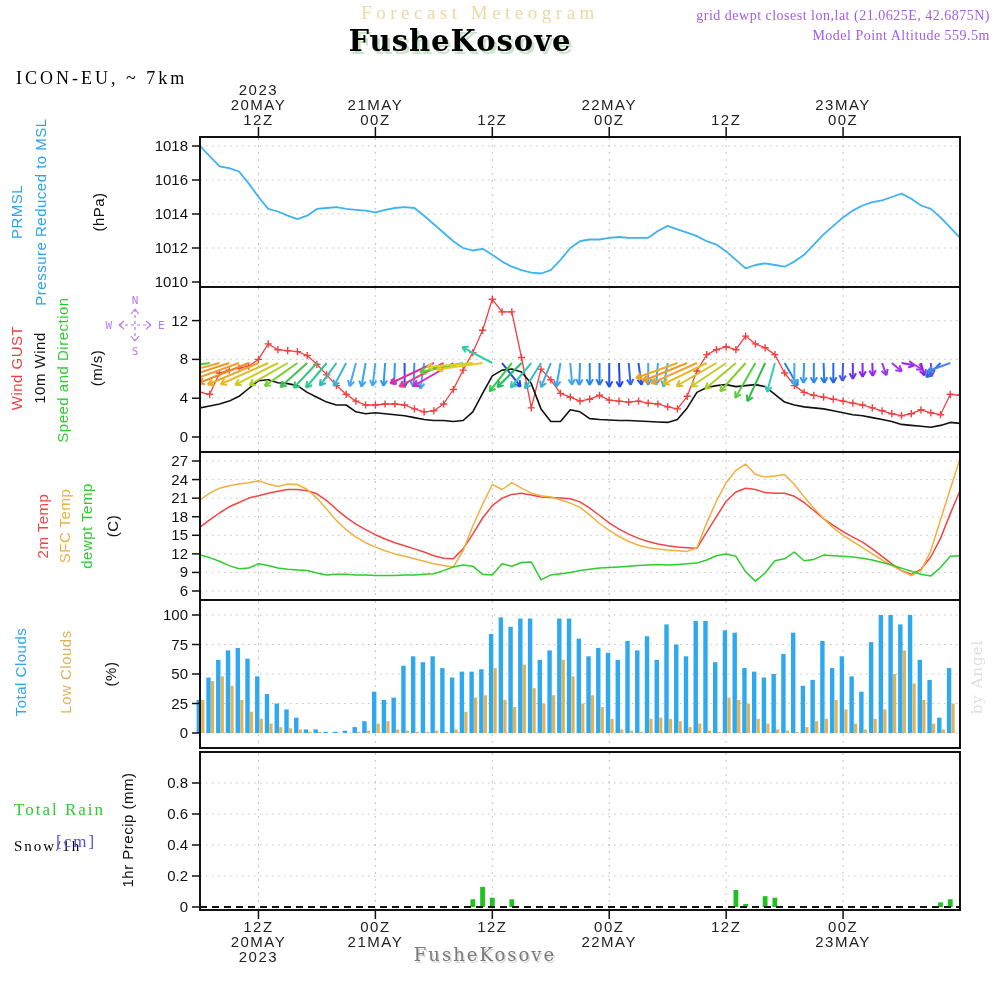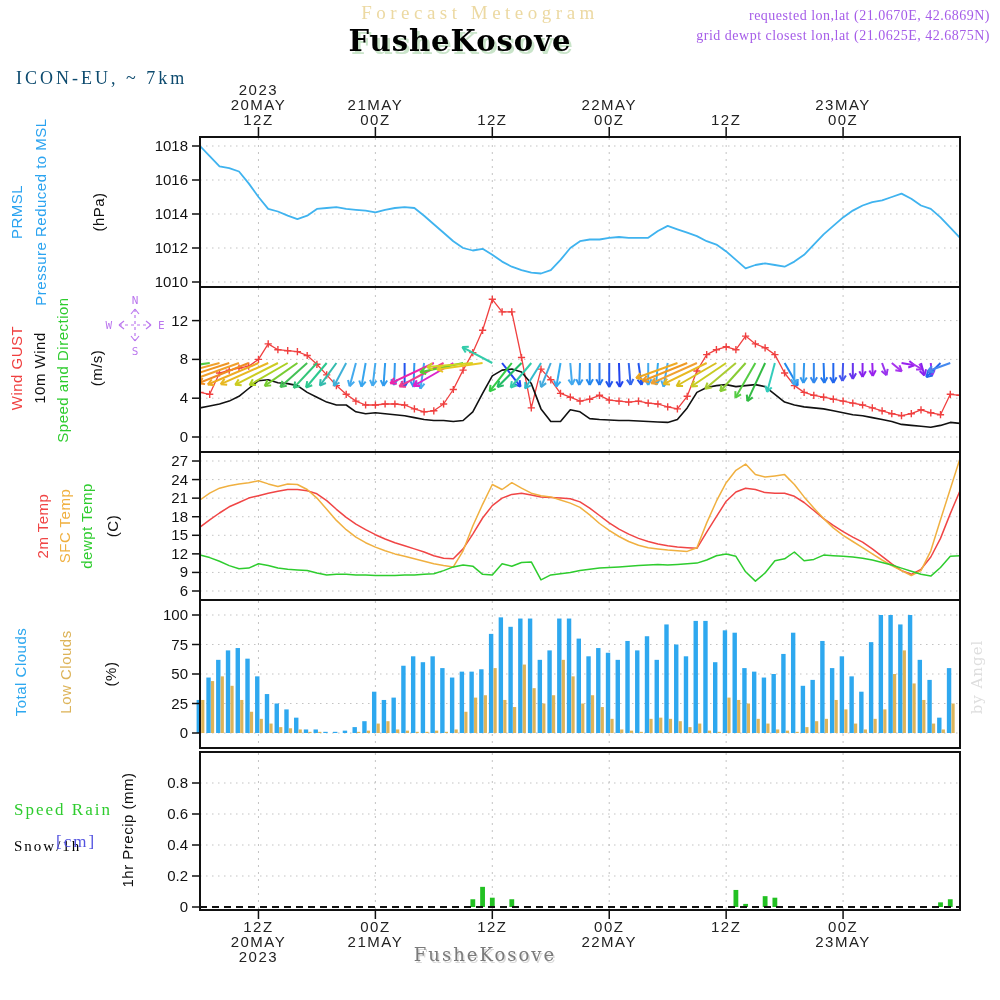--- a/index.html
+++ b/index.html
@@ -10,21 +10,21 @@
   .vtext{position:absolute;white-space:nowrap;transform:translate(-50%,-50%) rotate(-90deg);
          font-size:15px;letter-spacing:0.5px;}
   .htext{position:absolute;white-space:nowrap;}
   .meta{position:absolute;right:10px;top:6px;text-align:right;line-height:19.5px;
         font-size:14px;letter-spacing:0.5px;color:#a55ce8;}
   .title{position:absolute;left:460px;top:24px;transform:translateX(-50%);
          font-size:29px;font-weight:bold;color:#000;letter-spacing:1px;
          text-shadow:2.5px 2.5px 0 #c9e4c9;z-index:5;}
   .forecast{position:absolute;left:480px;top:2px;transform:translateX(-50%);
             font-size:19px;letter-spacing:4.5px;color:#ecd9a2;}
-  .model{position:absolute;left:16px;top:68px;font-size:18px;letter-spacing:3px;color:#0c4a6e;}
+  .model{position:absolute;left:16px;top:68px;font-size:18px;letter-spacing:3px;color:#000000;}
   .footer{position:absolute;left:485px;top:944px;transform:translateX(-50%);
           font-size:18px;color:#7a7a7a;letter-spacing:2px;text-shadow:1.5px 1.5px 0 #d8d8d8;}
   .watermark{color:#dedede;font-size:15px;letter-spacing:1px;}
   svg{position:absolute;left:0;top:0;}
 </style>
 </head>
 <body>
 
 <div class="page">
 
@@ -622,22 +622,22 @@
         <text x="135" y="304" text-anchor="middle" font-size="11" fill="#bb77ee" font-family="DejaVu Sans Mono, monospace">N</text>
         <text x="135" y="355" text-anchor="middle" font-size="11" fill="#bb77ee" font-family="DejaVu Sans Mono, monospace">S</text>
         <text x="112" y="329" text-anchor="end" font-size="11" fill="#bb77ee" font-family="DejaVu Sans Mono, monospace">W</text>
         <text x="158" y="329" text-anchor="start" font-size="11" fill="#bb77ee" font-family="DejaVu Sans Mono, monospace">E</text>
       </g>
     </svg>
 
   <div class="forecast mono">Forecast Meteogram</div>
 
   <div class="meta mono">
-    <div>requested lon,lat (21.0670E, 42.6869N)</div>
     <div>grid dewpt closest lon,lat (21.0625E, 42.6875N)</div>
+    <div>Model Point Altitude 559.5m</div>
   </div>
 
   <div class="title serif">FusheKosove</div>
   <div class="model mono">ICON-EU, ~ 7km</div>
 
   <div class="vtext" style="left:16px;top:212px;color:#2aa3f0;">PRMSL</div>
   <div class="vtext" style="left:40px;top:212px;color:#2aa3f0;">Pressure Reduced to MSL</div>
   <div class="vtext" style="left:98px;top:212px;color:#111;">(hPa)</div>
 
   <div class="vtext" style="left:16px;top:368px;color:#f04040;">Wind GUST</div>
@@ -647,21 +647,21 @@
 
   <div class="vtext" style="left:42px;top:526px;color:#f04545;">2m Temp</div>
   <div class="vtext" style="left:64px;top:526px;color:#f0b040;">SFC Temp</div>
   <div class="vtext" style="left:86px;top:526px;color:#2ecc2e;">dewpt Temp</div>
   <div class="vtext" style="left:112px;top:526px;color:#111;">(C)</div>
 
   <div class="vtext" style="left:20px;top:672px;color:#2ea8ef;">Total Clouds</div>
   <div class="vtext" style="left:65px;top:672px;color:#ddb45a;">Low Clouds</div>
   <div class="vtext" style="left:110px;top:674px;color:#111;">(%)</div>
 
-  <div class="htext mono" style="left:14px;top:800px;font-size:17px;letter-spacing:2px;color:#2ecc2e;">Speed  Rain</div>
+  <div class="htext mono" style="left:14px;top:800px;font-size:17px;letter-spacing:2px;color:#2ecc2e;">Total  Rain</div>
   <div class="htext mono" style="left:14px;top:838px;font-size:15px;letter-spacing:2px;color:#000000;">Snow/1h</div>
   <div class="htext mono" style="left:56px;top:832px;font-size:17px;letter-spacing:2px;color:#5252e0;">[cm]</div>
   <div class="vtext" style="left:127px;top:830px;color:#111;">1hr Precip (mm)</div>
 
   <div class="vtext serif watermark" style="left:977px;top:677px;">by Angel</div>
   <div class="footer serif htext">FusheKosove</div>
 
 </div>
 
 </body></html>

